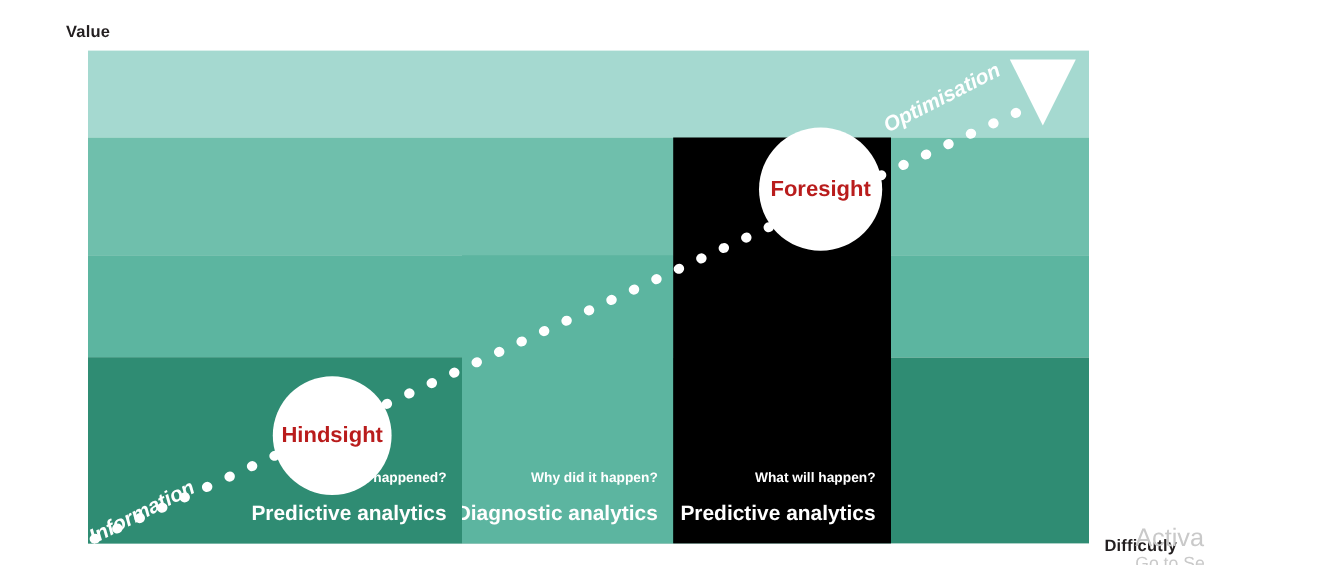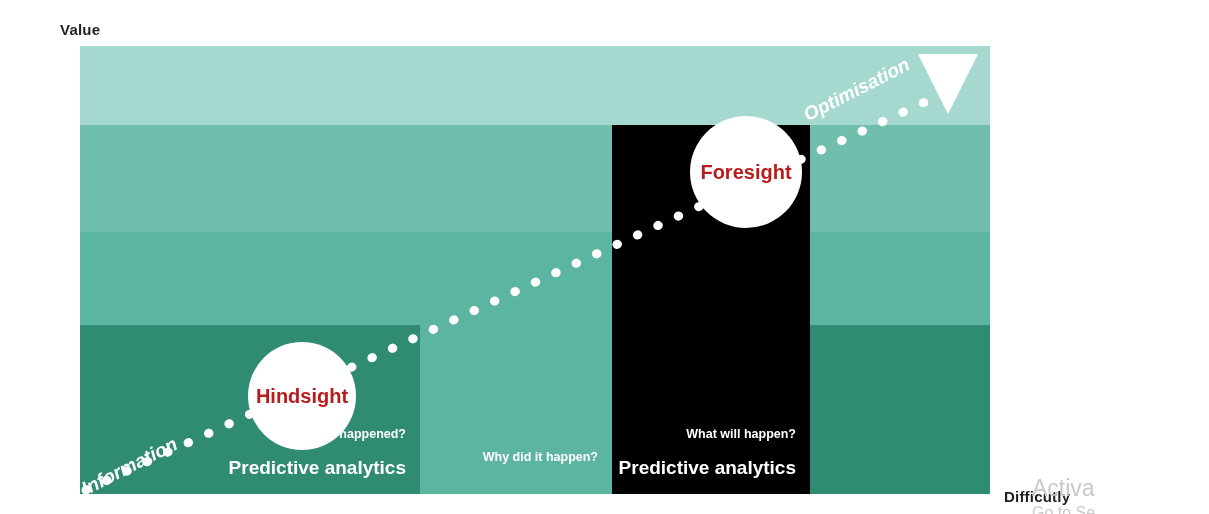--- a/index.html
+++ b/index.html
@@ -179,20 +179,21 @@
     <div class="col" id="col-descriptive">
       <div class="col-text" id="text-descriptive">
         <div class="col-question">What happened?</div>
         <div class="col-title">Predictive analytics</div>
       </div>
     </div>
 
     <div class="col" id="col-diagnostic">
       <div class="col-text" id="text-diagnostic">
         <div class="col-question">Why did it happen?</div>
+        <div class="col-title">Diagnostic analytics</div>
       </div>
     </div>
 
     <div class="col" id="col-predictive">
       <div class="col-text" id="text-predictive">
         <div class="col-question">What will happen?</div>
         <div class="col-title">Predictive analytics</div>
       </div>
     </div>
 

